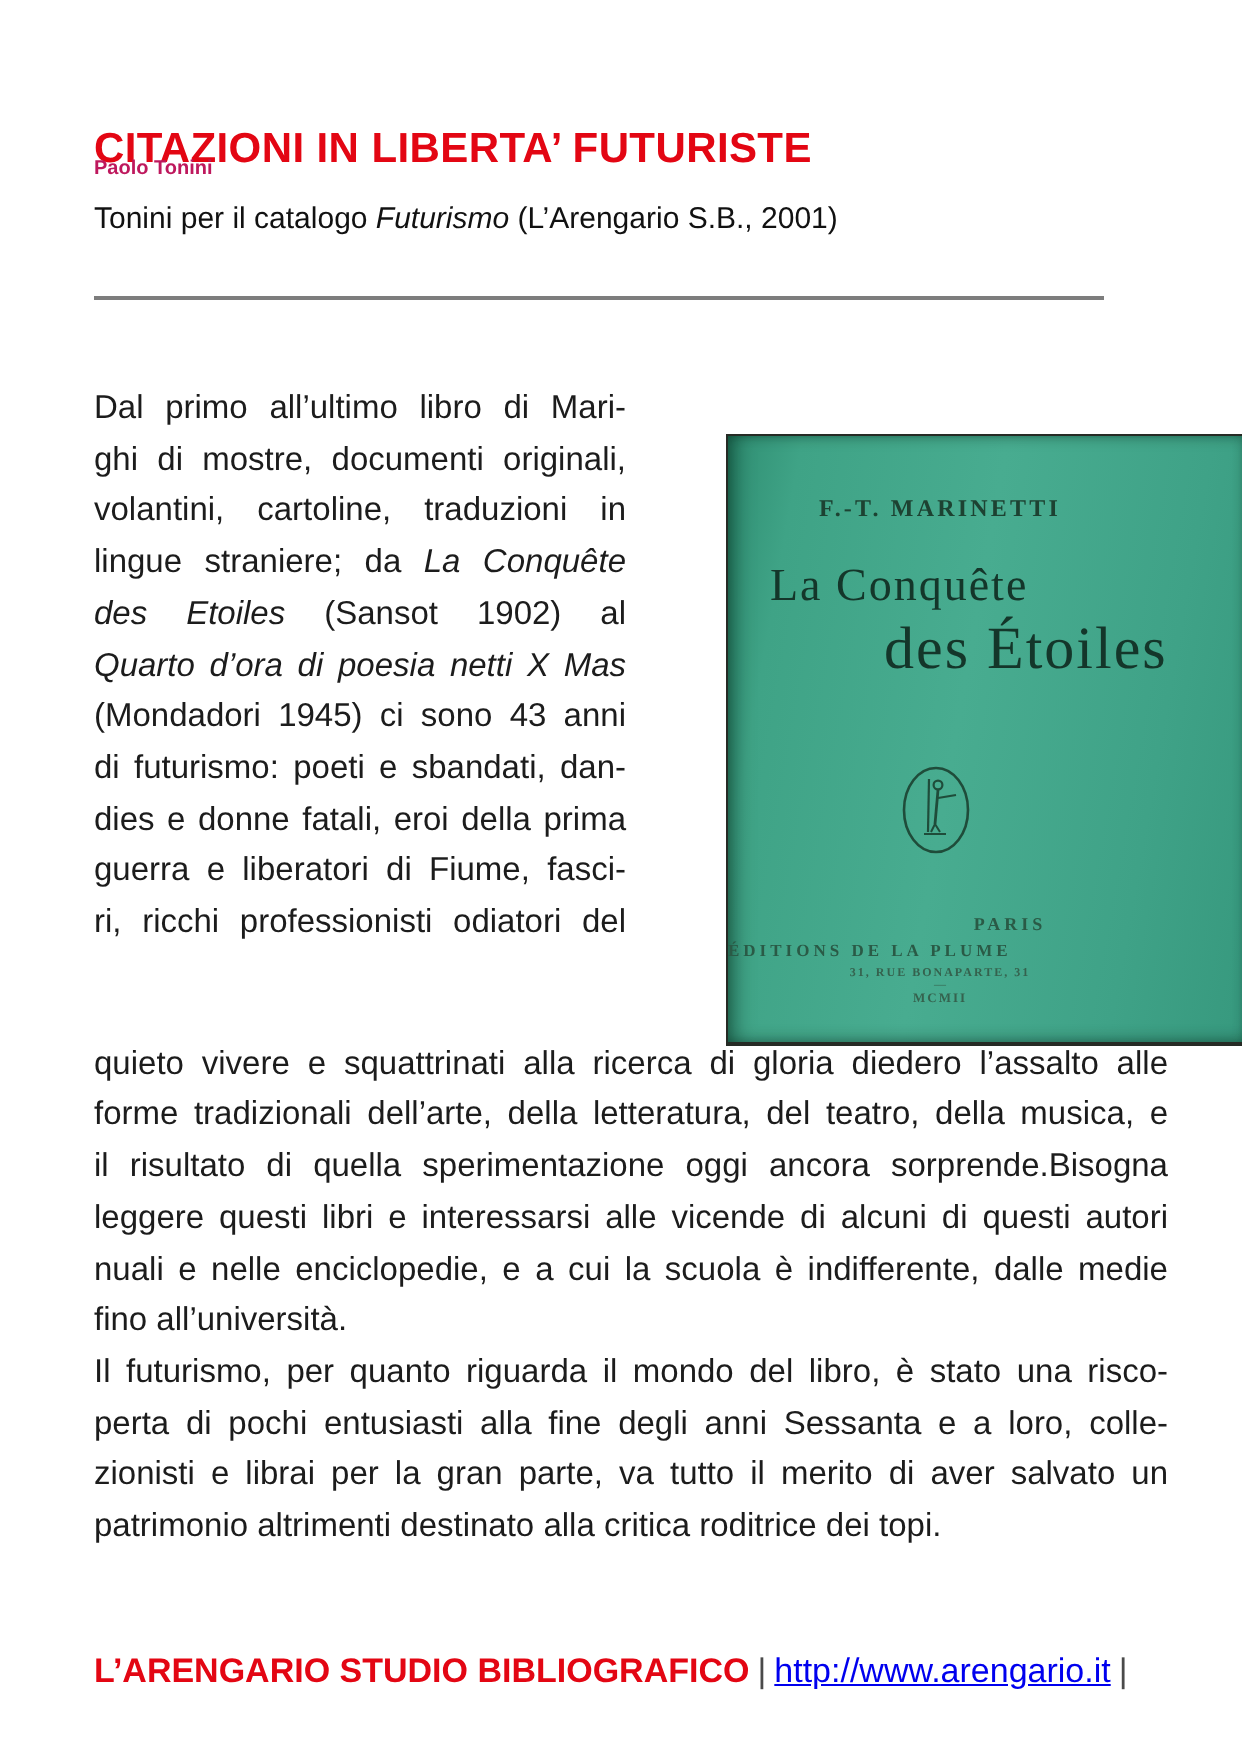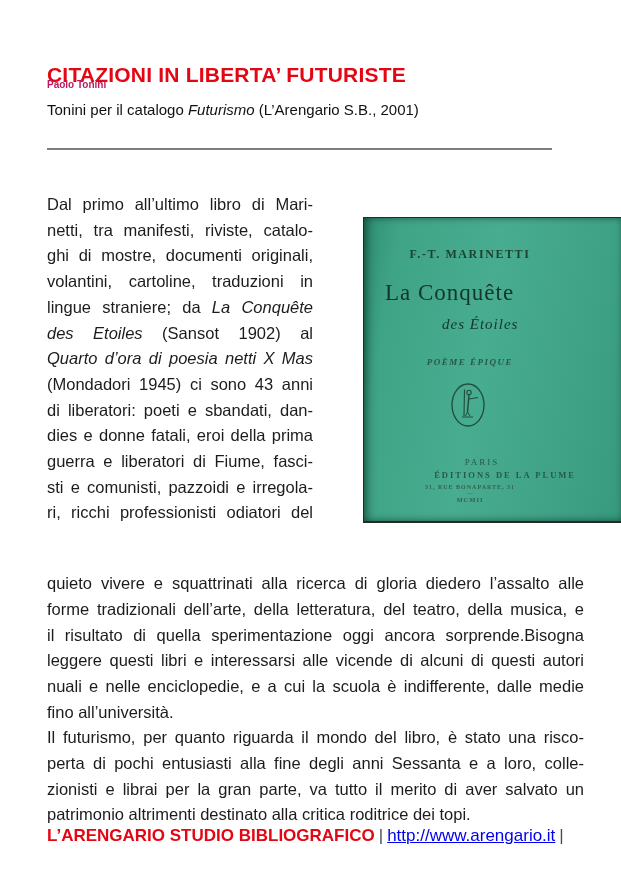--- a/index.html
+++ b/index.html
@@ -62,38 +62,38 @@
     position: absolute; left: 0; top: 24px; width: 212px;
     text-align: center; font-size: 12px; font-weight: bold;
     letter-spacing: 1.6px; color: #1d4232; white-space: nowrap;
   }
   .cover-title1 {
     position: absolute; left: 21px; top: 62px;
     font-size: 23px; letter-spacing: 1px; color: #14362a; white-space: nowrap;
   }
   .cover-title2 {
     position: absolute; left: 78px; top: 94px;
-    font-size: 15px; letter-spacing: 1px; color: #14362a; white-space: nowrap; font-style: italic;
+    font-size: 30px; letter-spacing: 1px; color: #14362a; white-space: nowrap;
   }
   .cover-sub {
     position: absolute; left: 0; top: 132px; width: 212px;
     text-align: center; font-size: 9px; font-weight: bold; font-style: italic;
     letter-spacing: 1.5px; color: #295946; white-space: nowrap;
   }
   .emblem {
     position: absolute; left: 84px; top: 164px;
   }
   .cover-city {
-    position: absolute; left: 12px; top: 232px; width: 212px;
-    text-align: center; font-size: 9px; font-weight: normal;
-    letter-spacing: 2px; color: #2a5a46;
+    position: absolute; left: 0; top: 232px; width: 212px;
+    text-align: center; font-size: 9px; font-weight: bold;
+    letter-spacing: 2px; color: #2a5a46; padding-left: 35px;
   }
   .cover-pub {
     position: absolute; left: 0; top: 245px; width: 212px;
-    text-align: right; font-size: 8.5px; font-weight: bold;
+    text-align: left; font-size: 8.5px; font-weight: bold;
     letter-spacing: 2px; color: #2a5a46; white-space: nowrap;
   }
   .cover-addr {
     position: absolute; left: 0; top: 257px; width: 212px;
     text-align: center; font-size: 6px; font-weight: bold;
     letter-spacing: 1px; color: #35624e;
   }
   .cover-dash {
     position: absolute; left: 0; top: 263px; width: 212px;
     text-align: center; font-size: 6px; color: #35624e;
@@ -124,51 +124,48 @@
   </div>
   <div class="divider"></div>
 
   <main class="body">
 
     <figure class="cover">
       <div class="cover-inner">
         <div class="cover-author">F.-T. MARINETTI</div>
         <div class="cover-title1">La Conquête</div>
         <div class="cover-title2">des Étoiles</div>
-        <div class="cover-sub">POÈME ÉPIQUE</div>
         <svg class="emblem" width="40" height="46" viewBox="0 0 40 46">
           <ellipse cx="20" cy="23" rx="16" ry="21" fill="none" stroke="#1f4c3a" stroke-width="1.3"></ellipse>
           <circle cx="21" cy="10.5" r="2.2" fill="none" stroke="#1f4c3a" stroke-width="1.1"></circle>
           <line x1="21" y1="13" x2="19.5" y2="30" stroke="#1f4c3a" stroke-width="1.4"></line>
           <line x1="16.5" y1="7.5" x2="16" y2="34" stroke="#1f4c3a" stroke-width="1.1"></line>
           <line x1="21" y1="17" x2="30" y2="15.5" stroke="#1f4c3a" stroke-width="1.1"></line>
           <path d="M19.5 30 L17.5 34 M19.5 30 L22 34" stroke="#1f4c3a" stroke-width="1" fill="none"></path>
           <line x1="14" y1="35" x2="25" y2="35" stroke="#1f4c3a" stroke-width="1"></line>
         </svg>
         <div class="cover-city">PARIS</div>
         <div class="cover-pub">ÉDITIONS DE LA PLUME</div>
         <div class="cover-addr">31, RUE BONAPARTE, 31</div>
         <div class="cover-dash">—</div>
         <div class="cover-year">MCMII</div>
       </div>
     </figure>
 
     <div class="col narrow">
         <div class="tline"><span>Dal primo all’ultimo libro di Mari-</span></div>
-        <div class="tline"><span>netti, tra manifesti, riviste, catalo-</span></div>
         <div class="tline"><span>ghi di mostre, documenti originali,</span></div>
         <div class="tline"><span>volantini, cartoline, traduzioni in</span></div>
         <div class="tline"><span>lingue straniere; da </span><span class="it">La Conquête</span></div>
         <div class="tline"><span class="it">des Etoiles</span><span> (Sansot 1902) al</span></div>
         <div class="tline"><span class="it">Quarto d’ora di poesia netti X Mas</span></div>
         <div class="tline"><span>(Mondadori 1945) ci sono 43 anni</span></div>
-        <div class="tline"><span>di liberatori: poeti e sbandati, dan-</span></div>
+        <div class="tline"><span>di futurismo: poeti e sbandati, dan-</span></div>
         <div class="tline"><span>dies e donne fatali, eroi della prima</span></div>
         <div class="tline"><span>guerra e liberatori di Fiume, fasci-</span></div>
-        <div class="tline"><span>sti e comunisti, pazzoidi e irregola-</span></div>
         <div class="tline"><span>ri, ricchi professionisti odiatori del</span></div>
       </div>
     <div class="col wide">
         <div class="tline"><span>quieto vivere e squattrinati alla ricerca di gloria diedero l’assalto alle</span></div>
         <div class="tline"><span>forme tradizionali dell’arte, della letteratura, del teatro, della musica, e</span></div>
         <div class="tline"><span>il risultato di quella sperimentazione oggi ancora sorprende.Bisogna</span></div>
         <div class="tline"><span>leggere questi libri e interessarsi alle vicende di alcuni di questi autori</span></div>
         <div class="tline"><span>nuali e nelle enciclopedie, e a cui la scuola è indifferente, dalle medie</span></div>
         <div class="tline end"><span>fino all’università.</span></div>
         <div class="tline"><span>Il futurismo, per quanto riguarda il mondo del libro, è stato una risco-</span></div>

